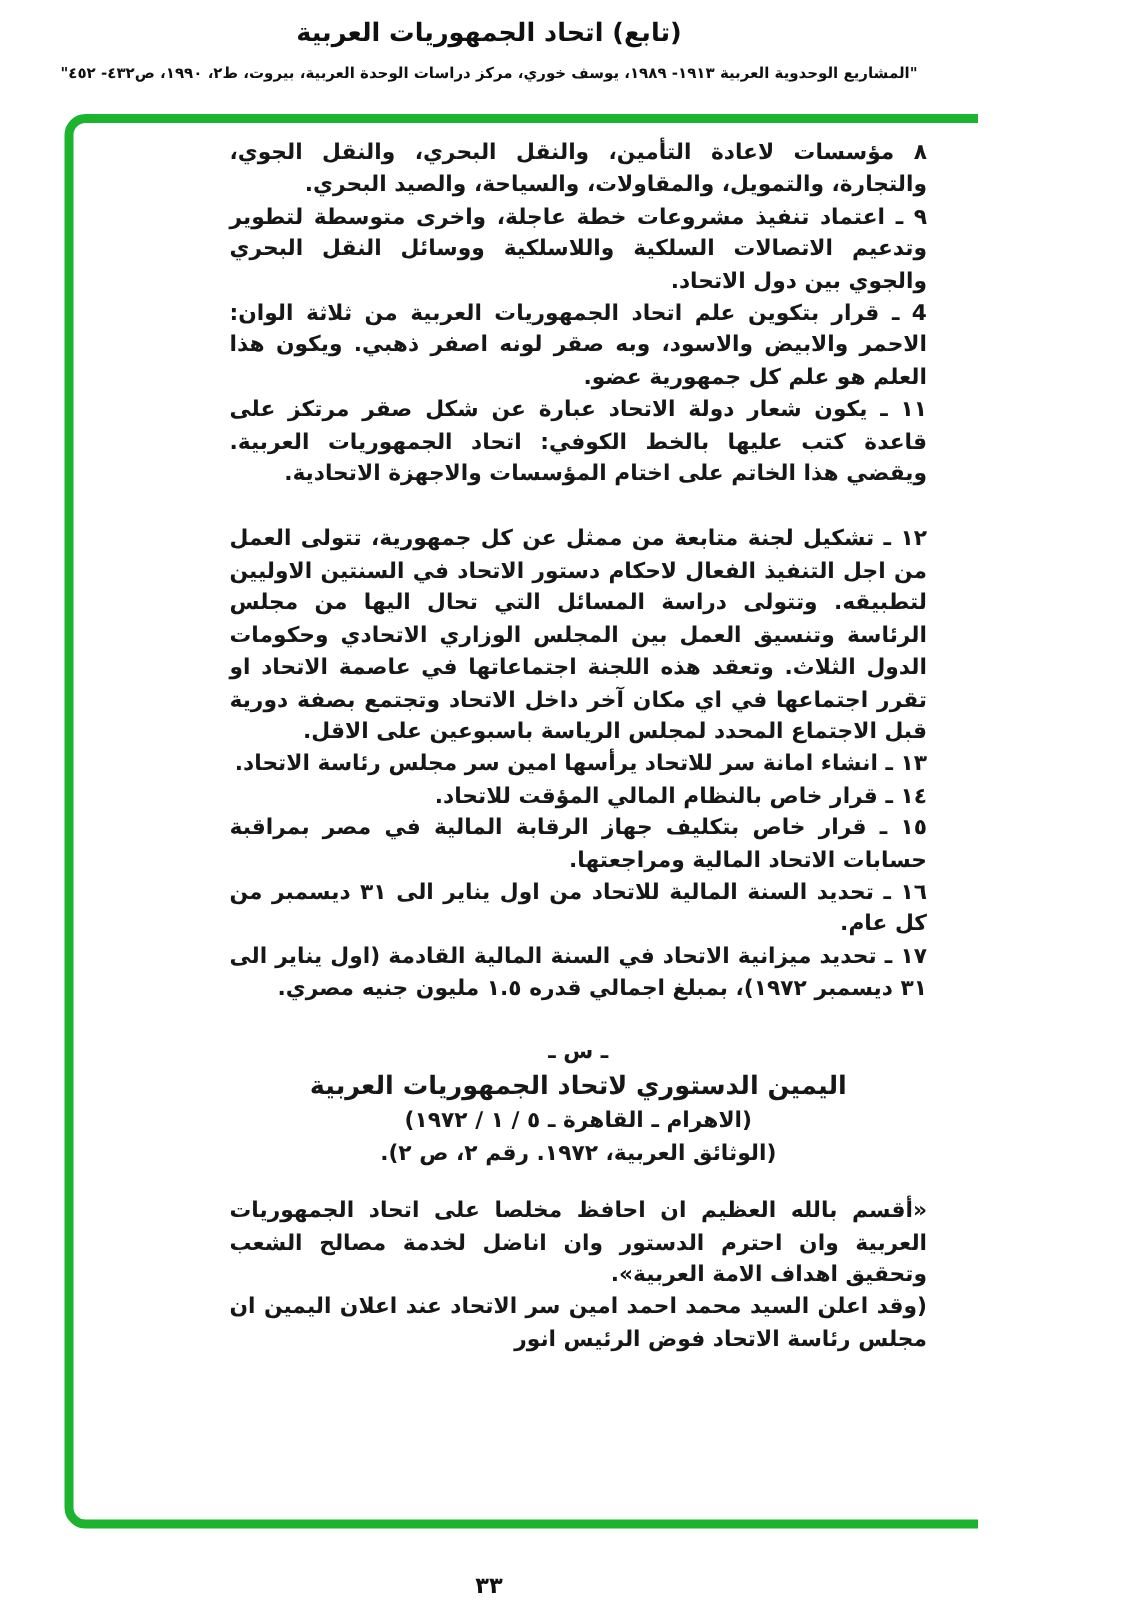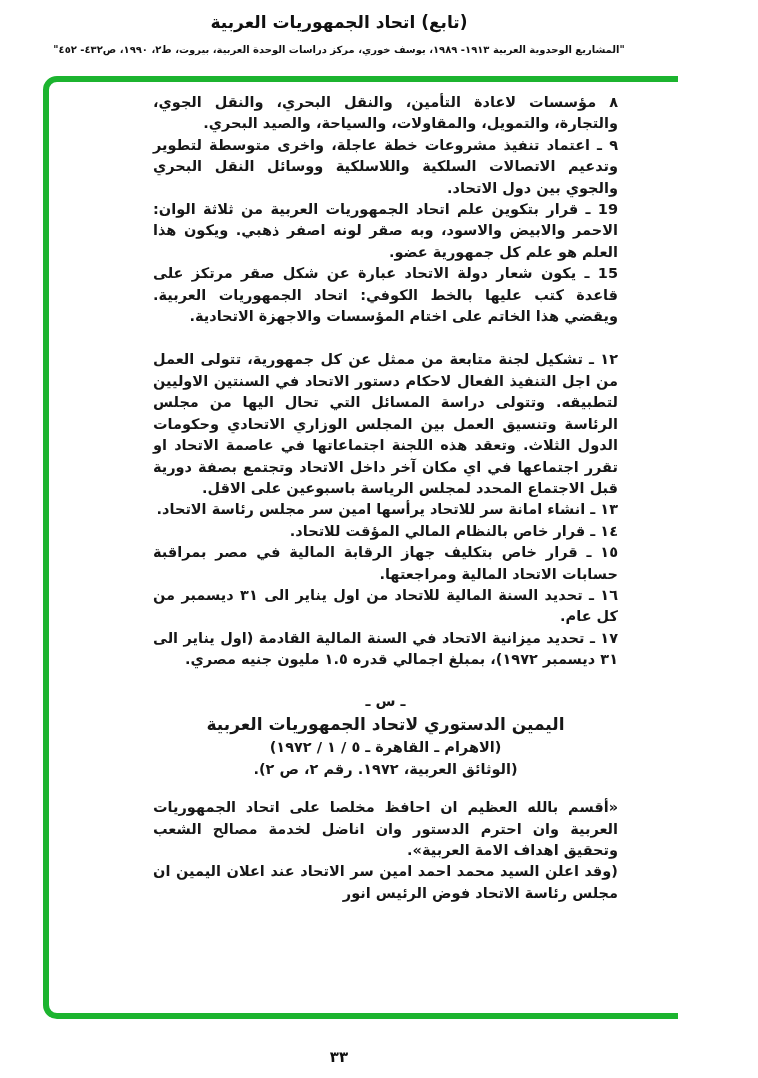--- a/index.html
+++ b/index.html
@@ -8,21 +8,20 @@
     background: #ffffff;
   }
   .page {
     position: relative;
     width: 652px;
     height: 1078px;
     background: #ffffff;
     overflow: hidden;
     font-family: "DejaVu Sans", sans-serif;
     color: #151515;
-    padding-left: 26px;
   }
   .header {
     position: absolute;
     top: 12px;
     left: 0;
     right: 0;
     text-align: center;
     direction: rtl;
   }
   .doc-title {
@@ -106,22 +105,22 @@
   <div class="header">
     <div class="doc-title">(تابع) اتحاد الجمهوريات العربية</div>
     <div class="doc-source">"المشاريع الوحدوية العربية ١٩١٣- ١٩٨٩، يوسف خوري، مركز دراسات الوحدة العربية، بيروت، ط٢، ١٩٩٠، ص٤٣٢- ٤٥٢"</div>
   </div>
 
   <div class="green-box">
     <div class="text-column">
 
       <p class="item">٨ مؤسسات لاعادة التأمين، والنقل البحري، والنقل الجوي، والتجارة، والتمويل، والمقاولات، والسياحة، والصيد البحري.</p>
       <p class="item">٩ ـ اعتماد تنفيذ مشروعات خطة عاجلة، واخرى متوسطة لتطوير وتدعيم الاتصالات السلكية واللاسلكية ووسائل النقل البحري والجوي بين دول الاتحاد.</p>
-      <p class="item">19 ـ قرار بتكوين علم اتحاد الجمهوريات العربية من ثلاثة الوان: الاحمر والابيض والاسود، وبه صقر لونه اصفر ذهبي. ويكون هذا العلم هو علم كل جمهورية عضو.</p>
-      <p class="item">15 ـ يكون شعار دولة الاتحاد عبارة عن شكل صقر مرتكز على قاعدة كتب عليها بالخط الكوفي: اتحاد الجمهوريات العربية. ويقضي هذا الخاتم على اختام المؤسسات والاجهزة الاتحادية.</p>
+      <p class="item">4 ـ قرار بتكوين علم اتحاد الجمهوريات العربية من ثلاثة الوان: الاحمر والابيض والاسود، وبه صقر لونه اصفر ذهبي. ويكون هذا العلم هو علم كل جمهورية عضو.</p>
+      <p class="item">١١ ـ يكون شعار دولة الاتحاد عبارة عن شكل صقر مرتكز على قاعدة كتب عليها بالخط الكوفي: اتحاد الجمهوريات العربية. ويقضي هذا الخاتم على اختام المؤسسات والاجهزة الاتحادية.</p>
       <p class="item gap-before">١٢ ـ تشكيل لجنة متابعة من ممثل عن كل جمهورية، تتولى العمل من اجل التنفيذ الفعال لاحكام دستور الاتحاد في السنتين الاوليين لتطبيقه. وتتولى دراسة المسائل التي تحال اليها من مجلس الرئاسة وتنسيق العمل بين المجلس الوزاري الاتحادي وحكومات الدول الثلاث. وتعقد هذه اللجنة اجتماعاتها في عاصمة الاتحاد او تقرر اجتماعها في اي مكان آخر داخل الاتحاد وتجتمع بصفة دورية قبل الاجتماع المحدد لمجلس الرياسة باسبوعين على الاقل.</p>
       <p class="item">١٣ ـ انشاء امانة سر للاتحاد يرأسها امين سر مجلس رئاسة الاتحاد.</p>
       <p class="item">١٤ ـ قرار خاص بالنظام المالي المؤقت للاتحاد.</p>
       <p class="item">١٥ ـ قرار خاص بتكليف جهاز الرقابة المالية في مصر بمراقبة حسابات الاتحاد المالية ومراجعتها.</p>
       <p class="item">١٦ ـ تحديد السنة المالية للاتحاد من اول يناير الى ٣١ ديسمبر من كل عام.</p>
       <p class="item">١٧ ـ تحديد ميزانية الاتحاد في السنة المالية القادمة (اول يناير الى ٣١ ديسمبر ١٩٧٢)، بمبلغ اجمالي قدره ١.٥ مليون جنيه مصري.</p>
 
       <div class="section-marker">ـ س ـ</div>
       <div class="section-heading">اليمين الدستوري لاتحاد الجمهوريات العربية</div>
 

